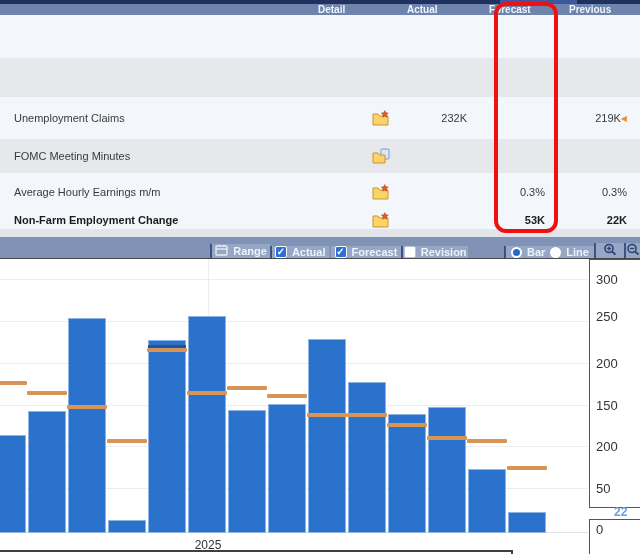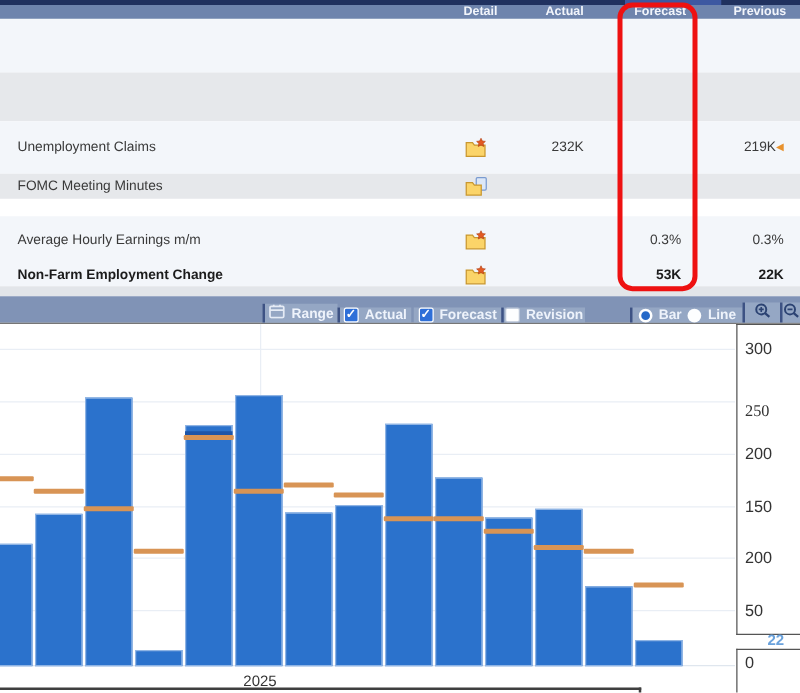--- a/index.html
+++ b/index.html
@@ -4,21 +4,21 @@
 <style>
   html,body{margin:0;padding:0;}
   .stage{position:relative;width:640px;height:554px;overflow:hidden;background:#ffffff;
          font-family:"Liberation Sans",sans-serif;font-size:11px;color:#3a3a3a;}
   .abs{position:absolute;}
 
   
   .navy-strip{left:0;top:0;width:640px;height:4px;background:#20315f;}
   .navy-tab{left:500px;top:0;width:77px;height:4px;background:#3d58a1;}
   .hdr-row{left:0;top:4px;width:640px;height:12px;background:#6e84ad;}
-  .hdr-cell{position:absolute;top:0;height:12px;line-height:12px;color:#f2f5fb;font-weight:bold;font-size:10px;text-align:right;}
+  .hdr-cell{position:absolute;top:0;height:12px;line-height:12px;color:#f2f5fb;font-weight:bold;font-size:10px;}
   .row{left:0;width:640px;}
   .row-light{background:#f3f6fa;}
   .row-gray{background:#e6e8eb;}
   .cell-name{position:absolute;left:14px;top:50%;transform:translateY(-50%);}
   .cell-val{position:absolute;top:50%;transform:translateY(-50%);text-align:right;}
   .v-actual{right:173px;}
   .v-forecast{right:95px;}
   .v-previous{right:13px;}
   .bold{font-weight:bold;color:#1c1c1c;}
   .icon-slot{position:absolute;left:372px;top:50%;transform:translateY(-50%);width:18px;height:16px;}
@@ -87,21 +87,21 @@
       <svg width="18" height="16" viewBox="0 0 18 16">
         <path d="M1 4 h5 l1.5 2 H16 v9 H1 z" fill="#fbd469" stroke="#c9972f" stroke-width="1"></path>
         <path d="M12.8 0.6 l1.1 2.2 2.4 0.3 -1.8 1.7 0.5 2.4 -2.2-1.2 -2.2 1.2 0.5-2.4 -1.8-1.7 2.4-0.3 z" fill="#e25a22" stroke="#b23f12" stroke-width="0.5"></path>
       </svg>
     </span>
     <span class="cell-val v-actual">232K</span>
     <span class="cell-val v-forecast"></span>
     <span class="cell-val v-previous"><span>219K</span><span class="prev-arrow">◀</span></span>
   </div>
 
-  <div class="abs row row-gray" style="top:139px;height:20px;">
+  <div class="abs row row-gray" style="top:139px;height:34px;">
     <span class="cell-name">FOMC Meeting Minutes</span>
     <span class="icon-slot">
       <svg width="18" height="16" viewBox="0 0 18 16">
         <rect x="9" y="1" width="8" height="10" rx="1" fill="#dce7f7" stroke="#7a9bd0" stroke-width="1"></rect>
         <path d="M1 5 h5 l1.5 2 H13 v8 H1 z" fill="#fbd469" stroke="#c9972f" stroke-width="1"></path>
       </svg>
     </span>
     <span class="cell-val v-actual"></span>
     <span class="cell-val v-forecast"></span>
     <span class="cell-val v-previous"></span>
@@ -229,21 +229,21 @@
         <div class="fline" style="left: 387px; width: 40px; top: 164px; background: rgb(216, 148, 85);"></div>
         <div class="fline" style="left: 427px; width: 40px; top: 177px; background: rgb(216, 148, 85);"></div>
         <div class="fline" style="left: 467px; width: 40px; top: 180px; background: rgb(216, 148, 85);"></div>
         <div class="fline" style="left: 507px; width: 40px; top: 207px; background: rgb(216, 148, 85);"></div>
         <div class="xtick" style="left: 208px; top: 279px;">2025</div>
       </div>
     <div class="axis-box1"></div>
     <div class="axis-box2"></div>
     <div id="yticks">
         <div class="ytick" style="top: 20px; text-align: right;">300</div>
-        <div class="ytick" style="top: 70px; font-family: Liberation Serif, serif;">250</div>
+        <div class="ytick" style="top: 57px;">250</div>
         <div class="ytick" style="top: 104px;">200</div>
         <div class="ytick" style="top: 146px;">150</div>
         <div class="ytick" style="top: 187px;">200</div>
         <div class="ytick" style="top: 229px;">50</div>
       </div>
     <div class="cur-val">22</div>
     <div class="zero-lab">0</div>
     <div class="bot-line"></div>
     <div class="bot-stub"></div>
   </div>

